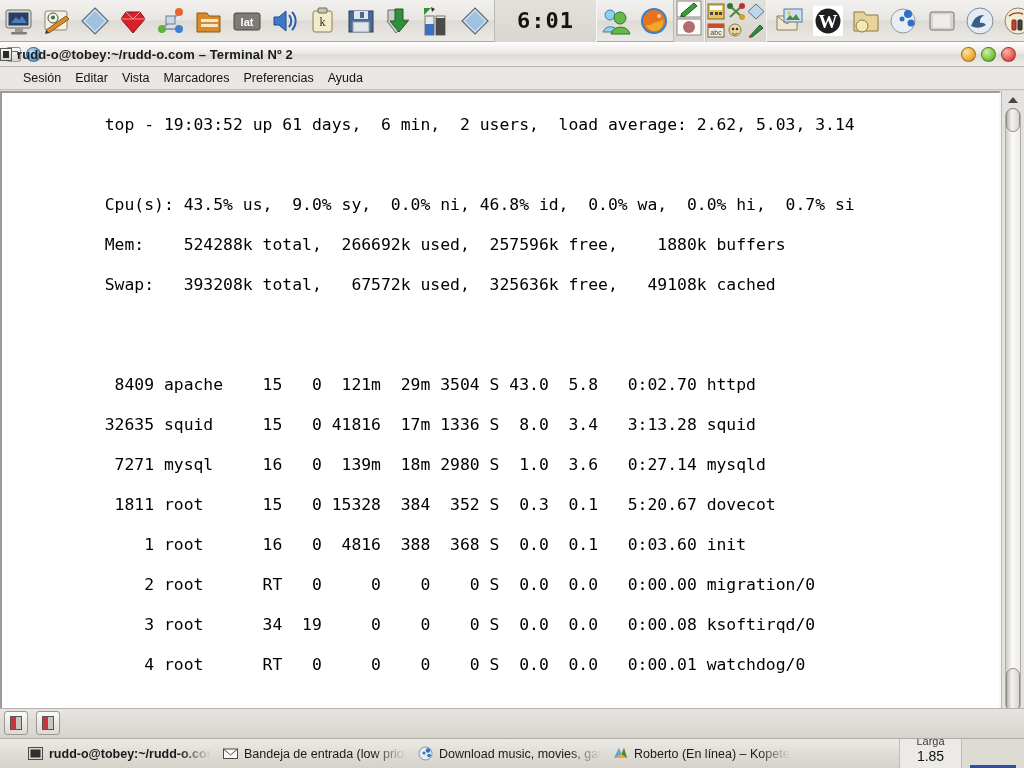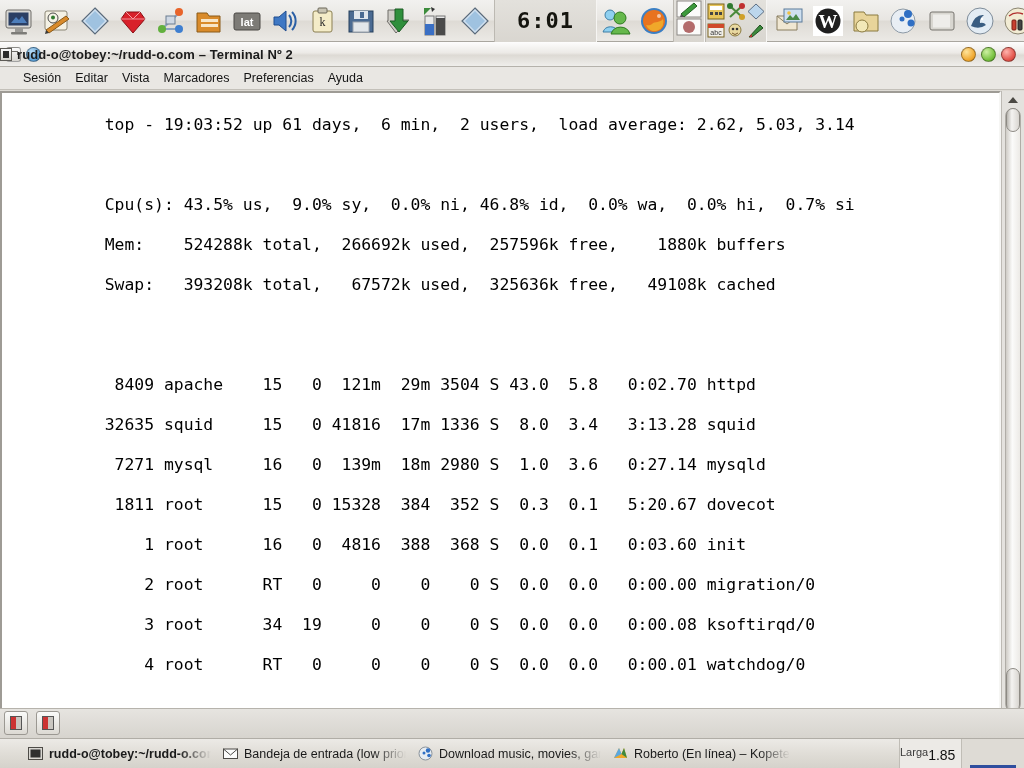--- a/index.html
+++ b/index.html
@@ -312,21 +312,21 @@
   .task.active .lbl { font-weight: bold; }
   .task-ico { width: 15px; height: 15px; flex: 0 0 auto; position: relative; }
 
   #sysload {
     margin-left: auto;
     width: 62px;
     height: 30px;
     background: #eceae6;
     border-left: 1px solid #c0bdb6;
     display: flex;
-    flex-direction: row;
+    flex-direction: column;
     align-items: center;
     justify-content: flex-start;
     overflow: hidden;
     box-sizing: border-box;
   }
   #sysload .cap {
     font-size: 11px; color: #3a3a3a; line-height: 10px;
     margin-top: -3px;
   }
   #sysload .val { font-size: 14px; color: #111; margin-top: 2px; }

